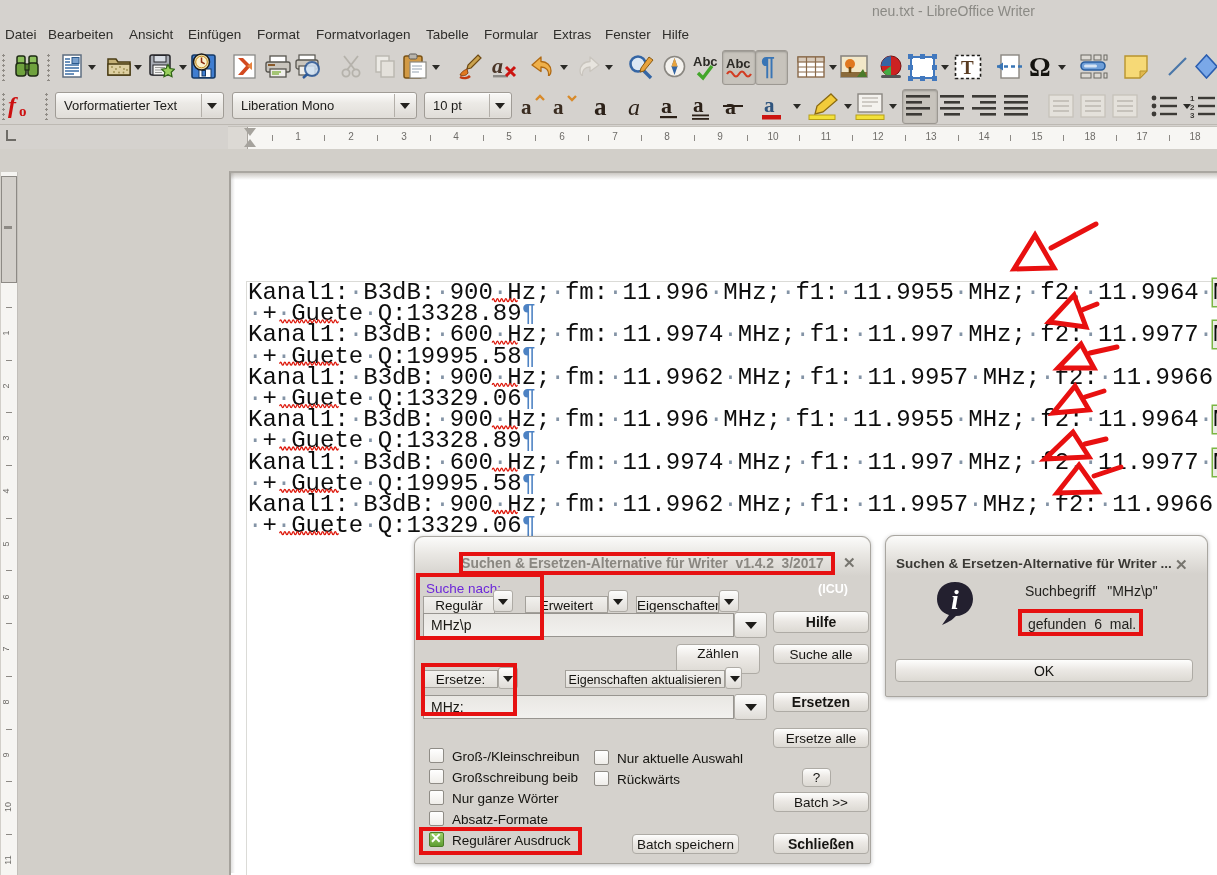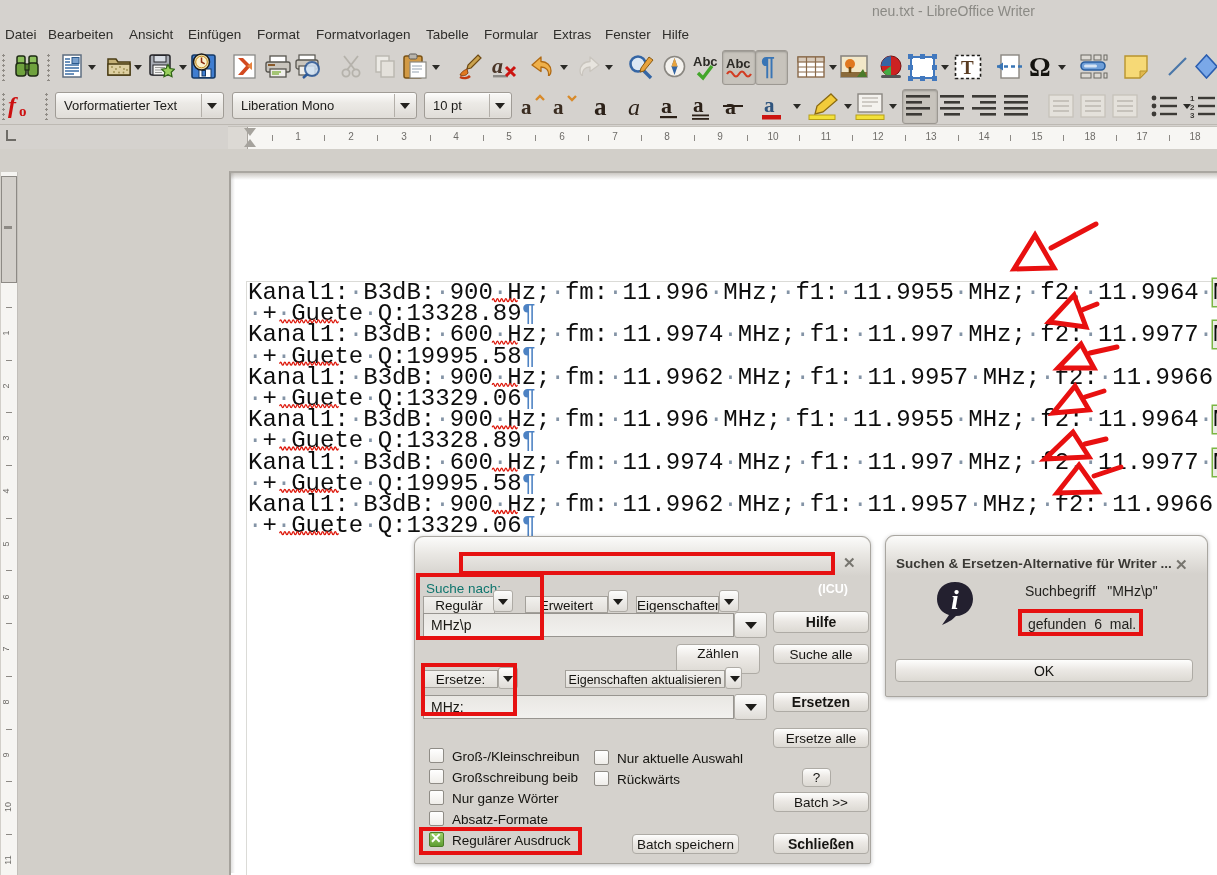--- a/index.html
+++ b/index.html
@@ -504,23 +504,24 @@
       <path d="M279.6,363.7 q1.05,-3 2.1,0 t2.1,0 q1.05,-3 2.1,0 t2.1,0 q1.05,-3 2.1,0 t2.1,0 q1.05,-3 2.1,0 t2.1,0 q1.05,-3 2.1,0 t2.1,0 q1.05,-3 2.1,0 t2.1,0 q1.05,-3 2.1,0 t2.1,0 q1.05,-3 2.1,0 t2.1,0 q1.05,-3 2.1,0 t2.1,0 q1.05,-3 2.1,0 t2.1,0 q1.05,-3 2.1,0 t2.1,0 q1.05,-3 2.1,0 t2.1,0 q1.05,-3 2.1,0 t2.1,0 q1.05,-3 2.1,0 t2.1,0" fill="none" stroke="#dd1508" stroke-width="1.3"></path>
       <path d="M279.6,406.1 q1.05,-3 2.1,0 t2.1,0 q1.05,-3 2.1,0 t2.1,0 q1.05,-3 2.1,0 t2.1,0 q1.05,-3 2.1,0 t2.1,0 q1.05,-3 2.1,0 t2.1,0 q1.05,-3 2.1,0 t2.1,0 q1.05,-3 2.1,0 t2.1,0 q1.05,-3 2.1,0 t2.1,0 q1.05,-3 2.1,0 t2.1,0 q1.05,-3 2.1,0 t2.1,0 q1.05,-3 2.1,0 t2.1,0 q1.05,-3 2.1,0 t2.1,0 q1.05,-3 2.1,0 t2.1,0 q1.05,-3 2.1,0 t2.1,0" fill="none" stroke="#dd1508" stroke-width="1.3"></path>
       <path d="M279.6,448.5 q1.05,-3 2.1,0 t2.1,0 q1.05,-3 2.1,0 t2.1,0 q1.05,-3 2.1,0 t2.1,0 q1.05,-3 2.1,0 t2.1,0 q1.05,-3 2.1,0 t2.1,0 q1.05,-3 2.1,0 t2.1,0 q1.05,-3 2.1,0 t2.1,0 q1.05,-3 2.1,0 t2.1,0 q1.05,-3 2.1,0 t2.1,0 q1.05,-3 2.1,0 t2.1,0 q1.05,-3 2.1,0 t2.1,0 q1.05,-3 2.1,0 t2.1,0 q1.05,-3 2.1,0 t2.1,0 q1.05,-3 2.1,0 t2.1,0" fill="none" stroke="#dd1508" stroke-width="1.3"></path>
       <path d="M279.6,490.8 q1.05,-3 2.1,0 t2.1,0 q1.05,-3 2.1,0 t2.1,0 q1.05,-3 2.1,0 t2.1,0 q1.05,-3 2.1,0 t2.1,0 q1.05,-3 2.1,0 t2.1,0 q1.05,-3 2.1,0 t2.1,0 q1.05,-3 2.1,0 t2.1,0 q1.05,-3 2.1,0 t2.1,0 q1.05,-3 2.1,0 t2.1,0 q1.05,-3 2.1,0 t2.1,0 q1.05,-3 2.1,0 t2.1,0 q1.05,-3 2.1,0 t2.1,0 q1.05,-3 2.1,0 t2.1,0 q1.05,-3 2.1,0 t2.1,0" fill="none" stroke="#dd1508" stroke-width="1.3"></path>
       <path d="M279.6,533.2 q1.05,-3 2.1,0 t2.1,0 q1.05,-3 2.1,0 t2.1,0 q1.05,-3 2.1,0 t2.1,0 q1.05,-3 2.1,0 t2.1,0 q1.05,-3 2.1,0 t2.1,0 q1.05,-3 2.1,0 t2.1,0 q1.05,-3 2.1,0 t2.1,0 q1.05,-3 2.1,0 t2.1,0 q1.05,-3 2.1,0 t2.1,0 q1.05,-3 2.1,0 t2.1,0 q1.05,-3 2.1,0 t2.1,0 q1.05,-3 2.1,0 t2.1,0 q1.05,-3 2.1,0 t2.1,0 q1.05,-3 2.1,0 t2.1,0" fill="none" stroke="#dd1508" stroke-width="1.3"></path>
     </g>
   </svg>
 
   <div id="dlg1" class="dlg" style="left:414px;top:536px;width:455px;height:326px;">
     <div class="dtitle"></div>
+    <div class="dtext" style="top:19px;color:#8a8781;">Suchen &amp; Ersetzen-Alternative für Writer&nbsp; v1.4.2&nbsp; 3/2017</div>
     <div class="dx" style="left:428px;top:17px;">✕</div>
     <div class="abs bold" style="left:403px;top:45px;font-size:12.5px;color:#fff;">(ICU)</div>
-    <div class="abs" style="left:11px;top:44px;font-size:13.5px;color:#0f766e;">Suche nach:</div>
+    <div class="abs" style="left:11px;top:44px;font-size:13.5px;color:#6d28d9;">Suche nach:</div>
     <div class="mbx" style="left:8px;top:59px;width:72px;height:23px;"><span style="position:relative;top:1px;">Regulär</span></div>
     <div class="sdrop" style="left:78px;top:53px;"></div>
     <div class="mbx" style="left:110px;top:59px;width:83px;height:17px;"><span style="position:relative;top:1px;">Erweitert</span></div>
     <div class="sdrop" style="left:193px;top:53px;"></div>
     <div class="mbx" style="left:221px;top:59px;width:83px;height:17px;"><span style="position:relative;top:1px;">Eigenschaften</span></div>
     <div class="sdrop" style="left:304px;top:53px;"></div>
     <div class="fld" style="left:8px;top:76px;width:311px;height:24px;">
       <span>MHz\p</span>
     </div>
     <div class="drop" style="left:319px;top:75px;width:33px;height:26px;"></div>

